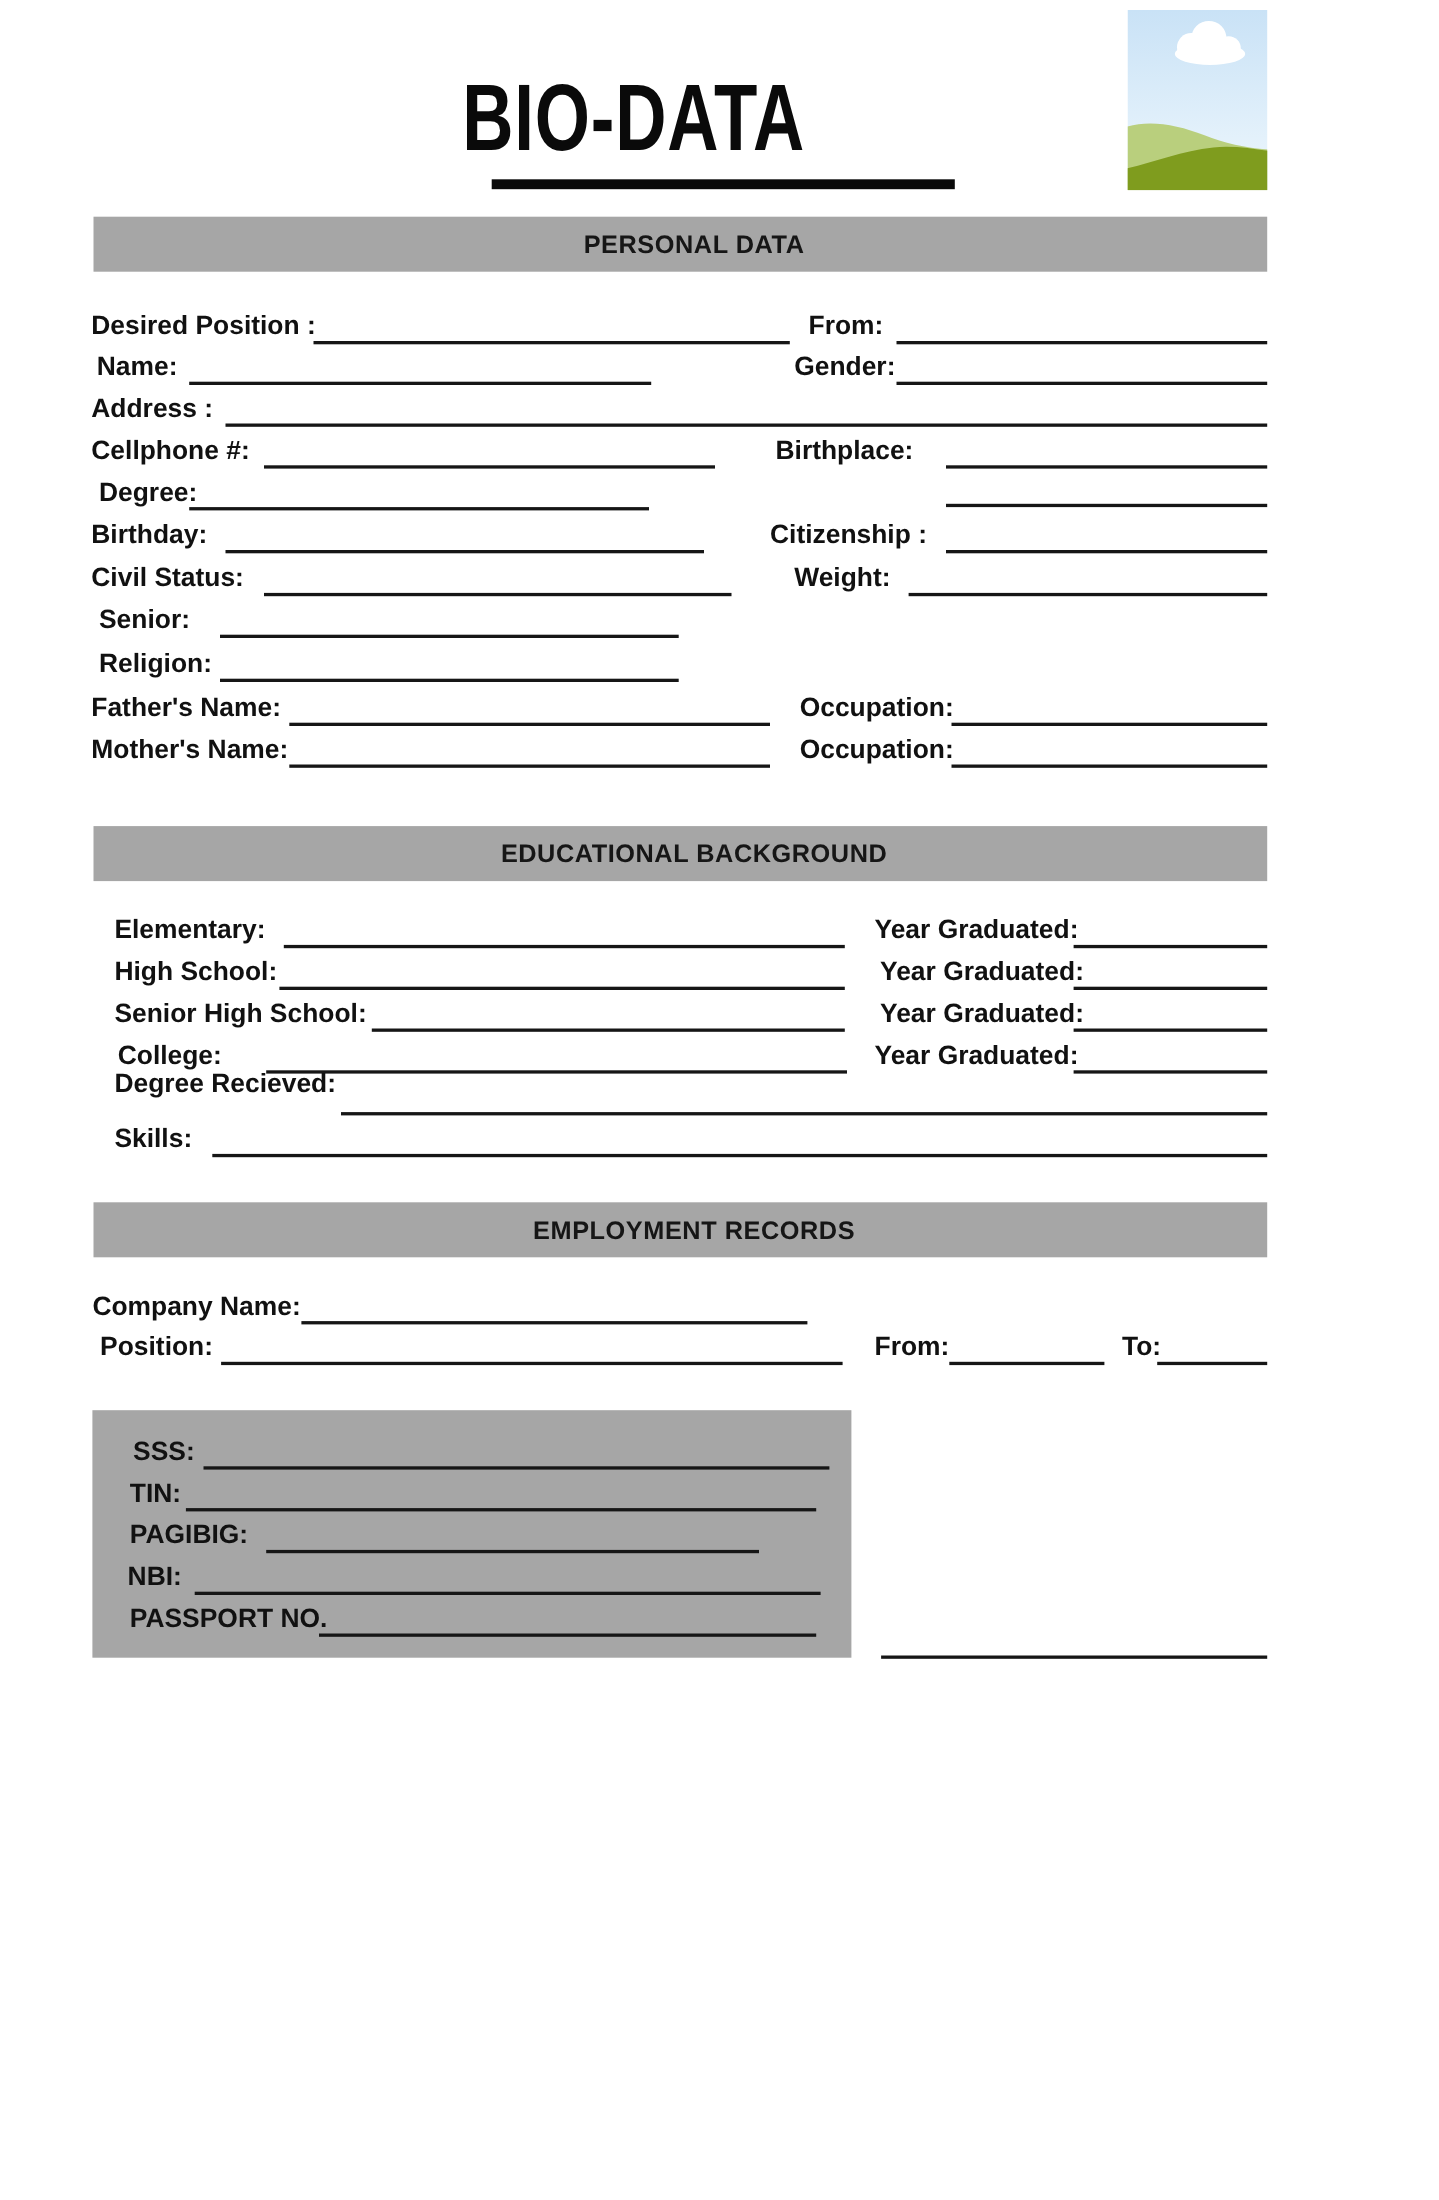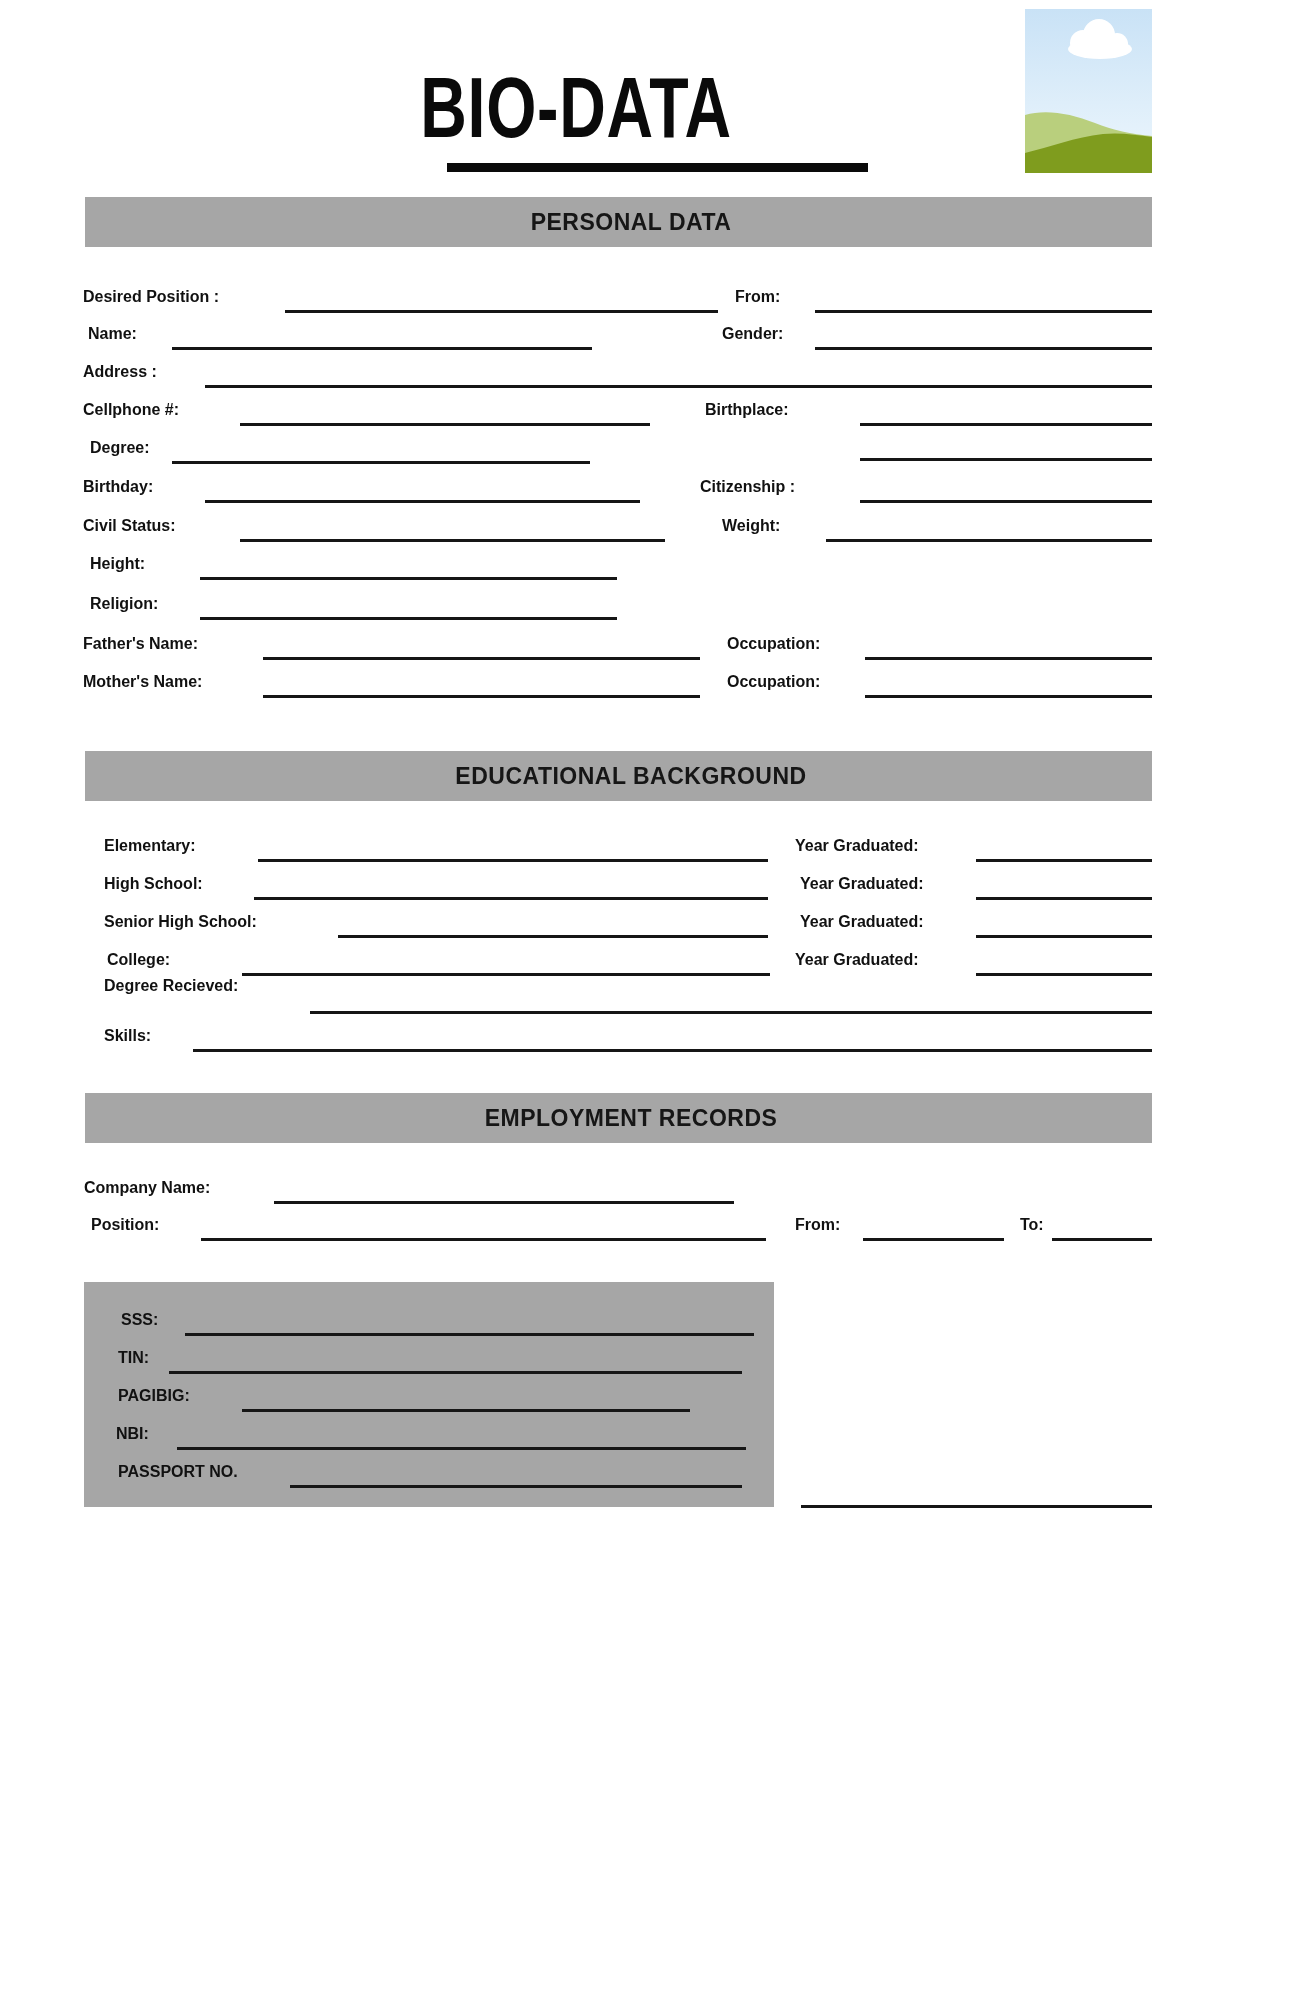--- a/index.html
+++ b/index.html
@@ -13,21 +13,21 @@
     transform:scaleX(0.75);color:#0a0a0a;
   }
   .title-underline{position:absolute;left:447px;top:163px;width:421px;height:9px;background:#0a0a0a;}
   .illustration{position:absolute;left:1025px;top:9px;width:155px;height:164px;}
   .bar{
     position:absolute;left:85px;width:1092px;height:50px;background:#a6a6a6;
     display:flex;align-items:center;justify-content:center;
     font-size:23px;font-weight:700;color:#161616;letter-spacing:0.5px;
   }
   .label{
-    position:absolute;font-size:16px;font-weight:700;line-height:26px;
+    position:absolute;font-size:24px;font-weight:700;line-height:26px;
     white-space:nowrap;color:#111111;
   }
   .line{position:absolute;height:3px;background:#161616;}
   .ids-box{position:absolute;left:84px;top:1282px;width:690px;height:225px;background:#a6a6a6;}
   .sig-label{
     position:absolute;left:830px;top:1528px;width:460px;text-align:center;
     font-size:22px;font-weight:700;color:#111111;
   }
 </style>
 </head>
@@ -85,21 +85,21 @@
   <div class="label" style="left:83px;top:474px">Birthday:</div>
   <div class="line" style="left:205px;top:500px;width:435px"></div>
   <div class="label" style="left:700px;top:474px">Citizenship :</div>
   <div class="line" style="left:860px;top:500px;width:325px"></div>
 
   <div class="label" style="left:83px;top:513px">Civil Status:</div>
   <div class="line" style="left:240px;top:539px;width:425px"></div>
   <div class="label" style="left:722px;top:513px">Weight:</div>
   <div class="line" style="left:826px;top:539px;width:359px"></div>
 
-  <div class="label" style="left:90px;top:551px">Height:</div>
+  <div class="label" style="left:90px;top:551px">Senior:</div>
   <div class="line" style="left:200px;top:577px;width:417px"></div>
 
   <div class="label" style="left:90px;top:591px">Religion:</div>
   <div class="line" style="left:200px;top:617px;width:417px"></div>
 
   <div class="label" style="left:83px;top:631px">Father's Name:</div>
   <div class="line" style="left:263px;top:657px;width:437px"></div>
   <div class="label" style="left:727px;top:631px">Occupation:</div>
   <div class="line" style="left:865px;top:657px;width:325px"></div>
 

